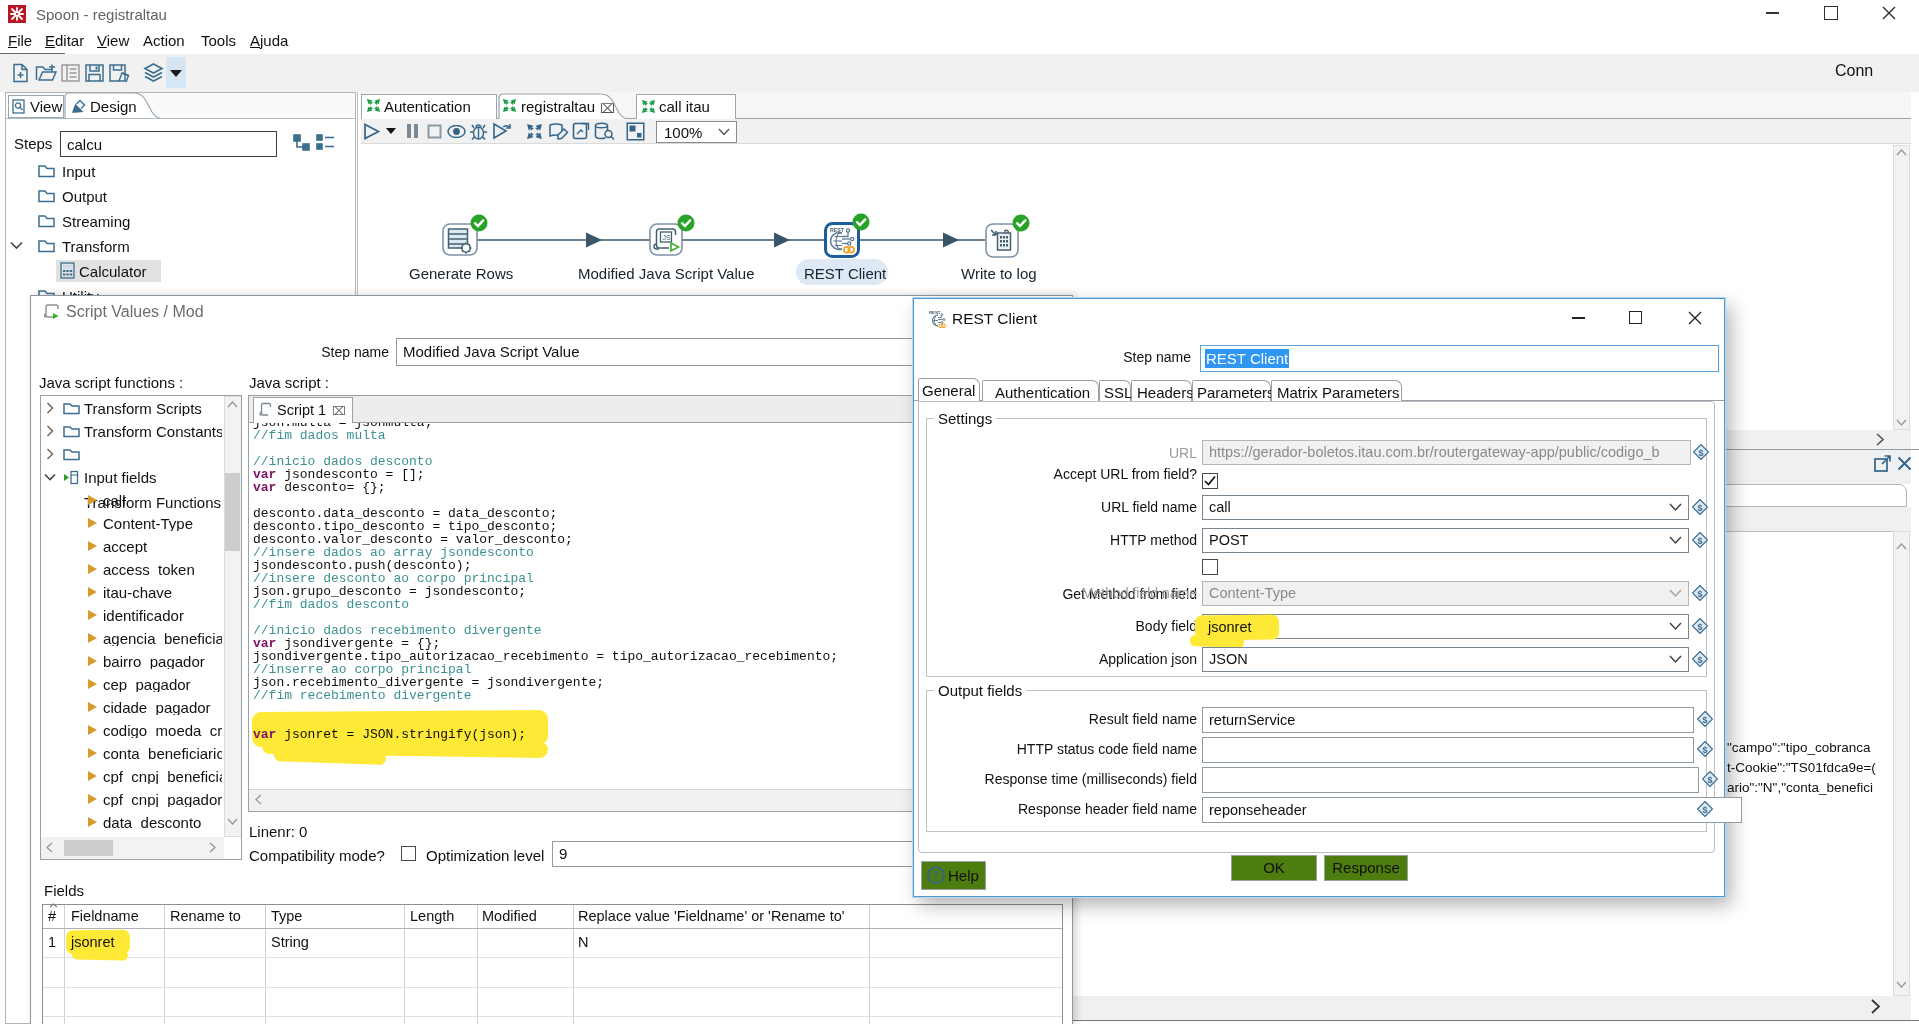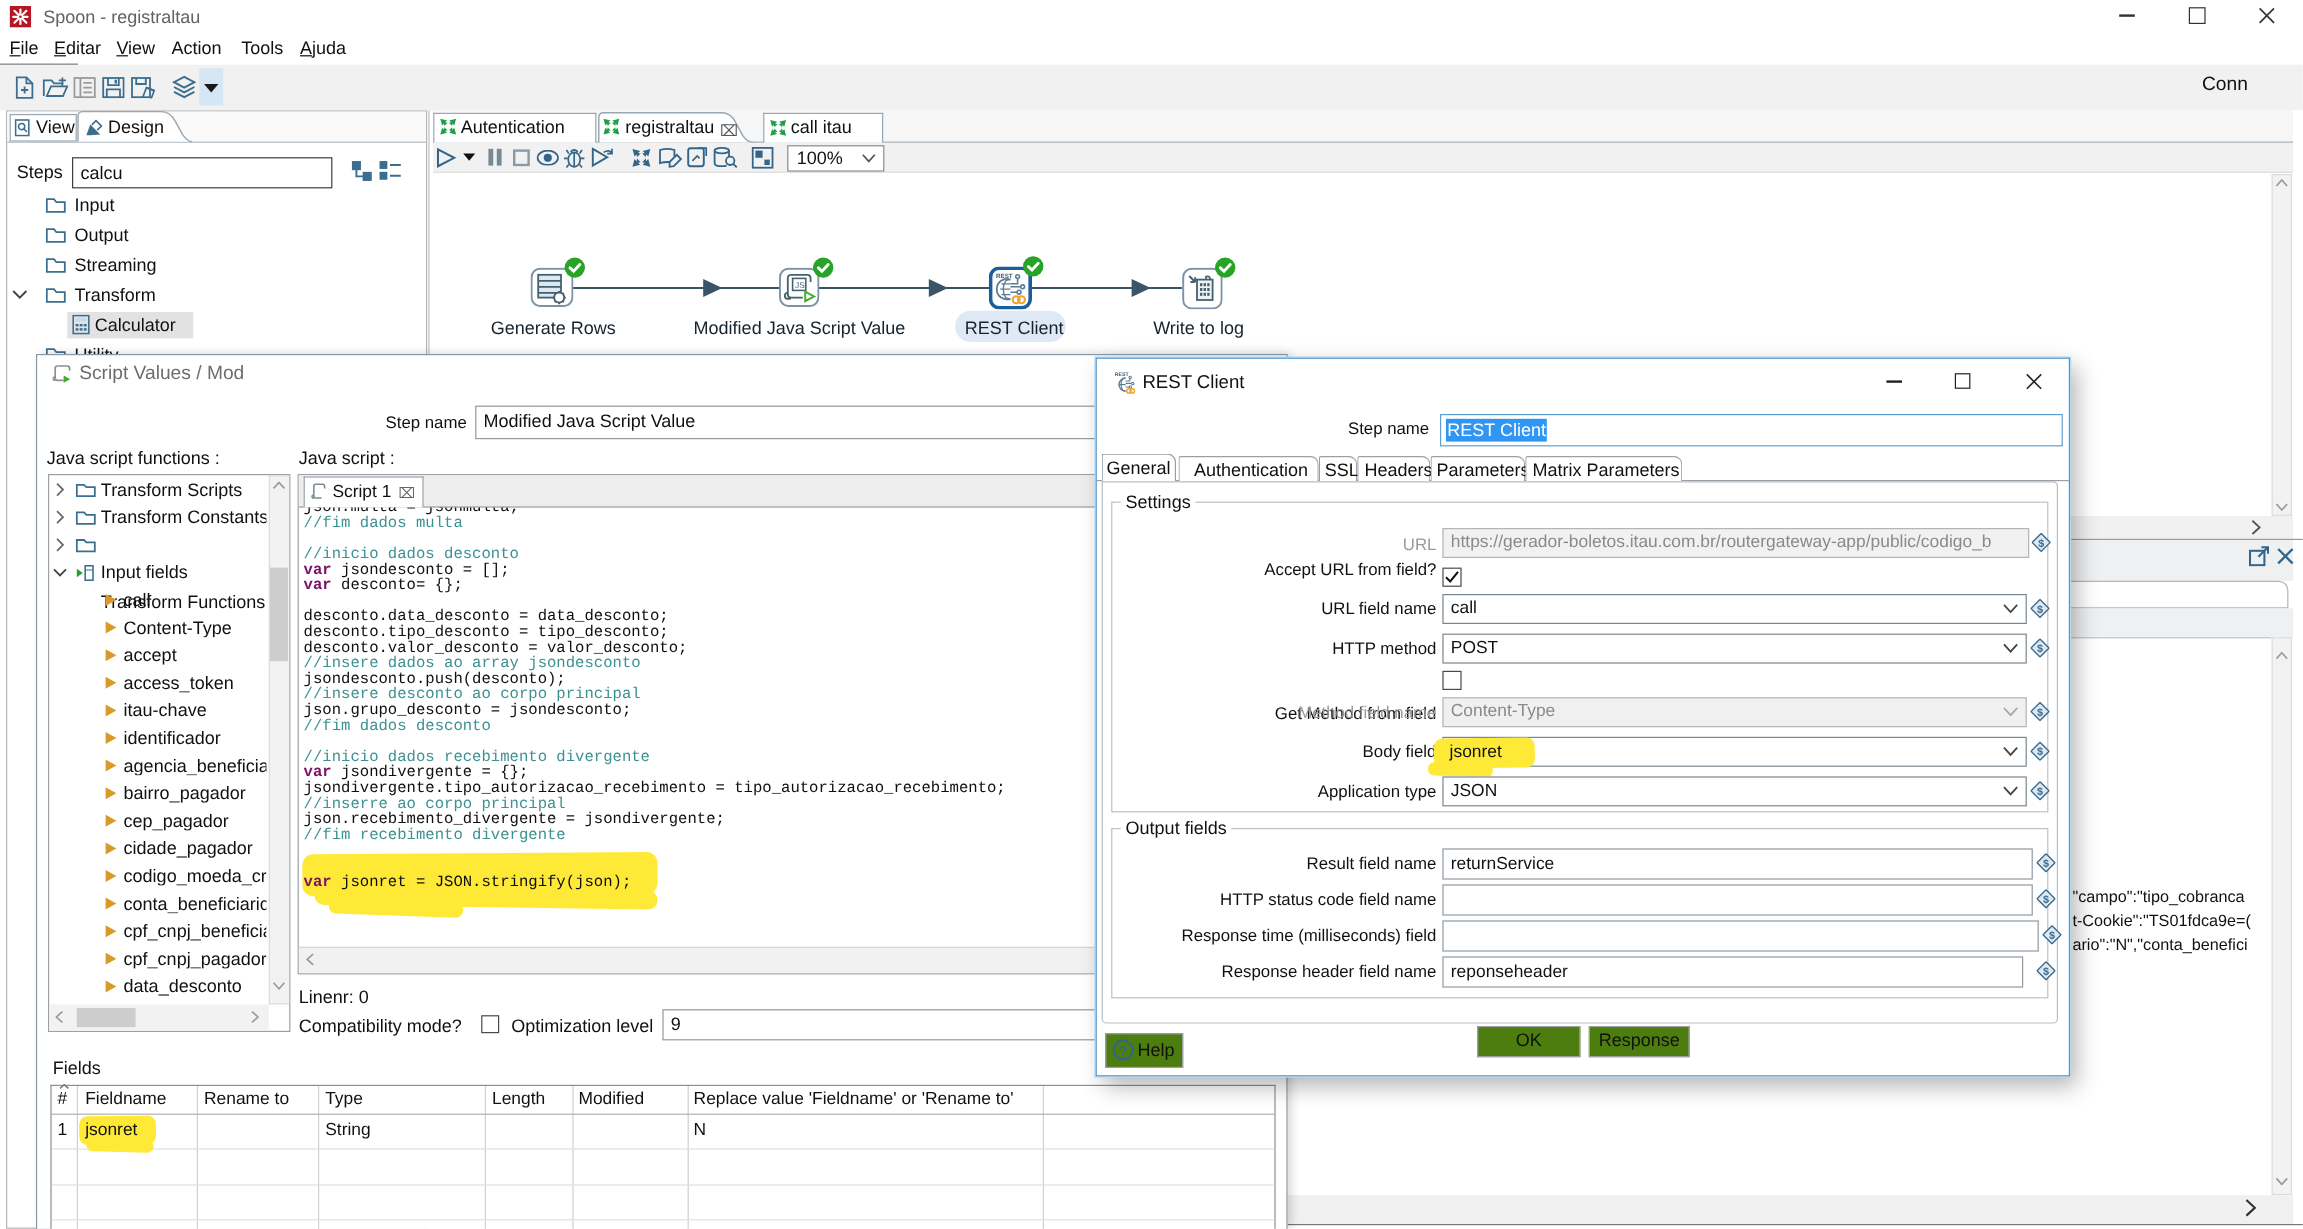--- a/index.html
+++ b/index.html
@@ -668,21 +668,21 @@
 <div class="abs" style="left:1195px;top:615px;width:84px;height:25px;background:#ffe937;border-radius:7px;transform:rotate(-0.8deg);"></div>
 <div class="abs" style="left:1190px;top:636px;width:54px;height:11px;background:#ffe937;border-radius:5px;transform:rotate(2deg);"></div>
 <div class="lbl" style="left:1208px;top:620px;font-size:14.5px;">jsonret</div>
 <svg class="abs" style="left:1669px;top:622px" width="13" height="9" fill="none" stroke="#444" stroke-width="1.5">
     <path d="M1 1 L6.5 7 L12 1"></path>
   </svg>
 <svg class="abs" style="left:1692px;top:618px" width="16" height="16">
     <polygon points="8,0.5 15.5,8 8,15.5 0.5,8" fill="#dfe9f2" stroke="#3c6e93" stroke-width="1.2"></polygon>
     <text x="5.5" y="11.5" font-family="Liberation Sans" font-size="9" font-weight="bold" fill="#3c6e93">$</text>
   </svg>
-<div class="rlbl" style="left:1067px;top:652px;width:130px;">Application type</div>
+<div class="rlbl" style="left:1067px;top:652px;width:130px;">Application json</div>
 <div class="combo" style="left:1202px;top:647px;width:487px;height:25px;">JSON</div>
 <svg class="abs" style="left:1669px;top:655px" width="13" height="9" fill="none" stroke="#444" stroke-width="1.5">
     <path d="M1 1 L6.5 7 L12 1"></path>
   </svg>
 <svg class="abs" style="left:1692px;top:651px" width="16" height="16">
     <polygon points="8,0.5 15.5,8 8,15.5 0.5,8" fill="#dfe9f2" stroke="#3c6e93" stroke-width="1.2"></polygon>
     <text x="5.5" y="11.5" font-family="Liberation Sans" font-size="9" font-weight="bold" fill="#3c6e93">$</text>
   </svg>
 <div class="ctrl" style="left:926px;top:690px;width:781px;height:142px;border:1px solid #c0c0c0;"></div>
 <div class="lbl" style="left:934px;top:683px;background:#fff;padding:0 4px;">Output fields</div>
@@ -698,21 +698,21 @@
     <polygon points="8,0.5 15.5,8 8,15.5 0.5,8" fill="#dfe9f2" stroke="#3c6e93" stroke-width="1.2"></polygon>
     <text x="5.5" y="11.5" font-family="Liberation Sans" font-size="9" font-weight="bold" fill="#3c6e93">$</text>
   </svg>
 <div class="rlbl" style="left:957px;top:772px;width:240px;">Response time (milliseconds) field</div>
 <div class="inp" style="left:1202px;top:767px;width:497px;height:26px;"></div>
 <svg class="abs" style="left:1702px;top:771px" width="16" height="16">
     <polygon points="8,0.5 15.5,8 8,15.5 0.5,8" fill="#dfe9f2" stroke="#3c6e93" stroke-width="1.2"></polygon>
     <text x="5.5" y="11.5" font-family="Liberation Sans" font-size="9" font-weight="bold" fill="#3c6e93">$</text>
   </svg>
 <div class="rlbl" style="left:987px;top:802px;width:210px;">Response header field name</div>
-<div class="inp" style="left:1202px;top:797px;width:484px;height:26px;line-height:24px;">reponseheader</div>
+<div class="inp" style="left:1202px;top:797px;width:540px;height:26px;line-height:24px;">reponseheader</div>
 <svg class="abs" style="left:1697px;top:801px" width="16" height="16">
     <polygon points="8,0.5 15.5,8 8,15.5 0.5,8" fill="#dfe9f2" stroke="#3c6e93" stroke-width="1.2"></polygon>
     <text x="5.5" y="11.5" font-family="Liberation Sans" font-size="9" font-weight="bold" fill="#3c6e93">$</text>
   </svg>
 <div class="btn" style="left:1231px;top:855px;width:86px;height:26px;line-height:24px;">OK</div>
 <div class="btn" style="left:1324px;top:855px;width:84px;height:26px;line-height:24px;">Response</div>
 <div class="btn" style="left:921px;top:861px;width:65px;height:29px;"></div>
 <svg class="abs" style="left:927px;top:866px" width="18" height="18">
     <circle cx="9" cy="9" r="7.8" fill="none" stroke="#33658a" stroke-width="1.8"></circle>
     <text x="5.7" y="13" font-family="Liberation Sans" font-size="11" font-weight="bold" fill="#33658a">?</text>

